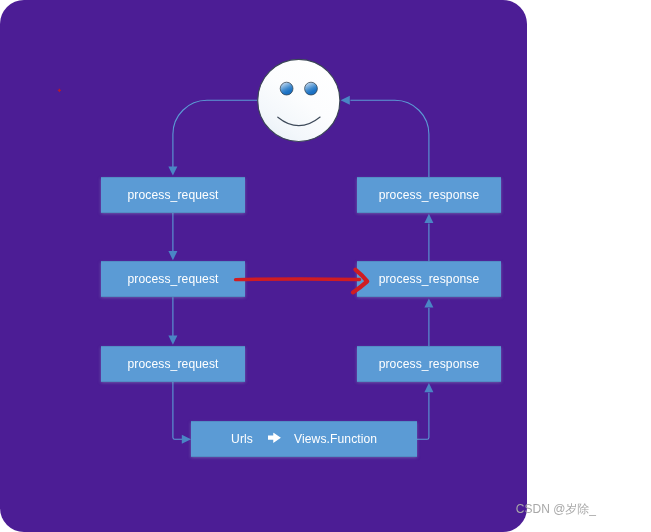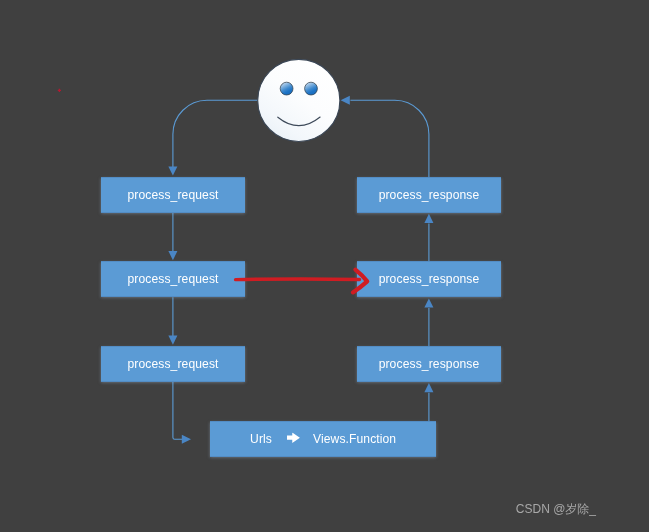--- a/index.html
+++ b/index.html
@@ -1,19 +1,19 @@
 <!DOCTYPE html>
 <html><head>
 <meta charset="utf-8">
 <title>Django middleware flow</title>
 <style>
   html,body{margin:0;padding:0;}
   body{width:651px;height:532px;background:#ffffff;overflow:hidden;
        font-family:"Liberation Sans","DejaVu Sans",sans-serif;}
-  #canvas{position:relative;width:649px;height:532px;background:#404040;}
+  #canvas{position:relative;width:527px;height:532px;background:#4c1d95;border-radius:24px;}
   svg.layer{position:absolute;left:0;top:0;width:651px;height:532px;}
   .box{position:absolute;background:#5B9BD5;display:flex;align-items:center;
        justify-content:center;color:#ffffff;font-size:12.1px;letter-spacing:.12px;
        box-shadow:0 1.2px 3px rgba(150,172,198,.5),
                   inset 0 0.7px 0 rgba(62,110,158,.38),
                   inset 0 -0.8px 0 rgba(62,110,158,.38);}
   .box > *{transform:translateY(-0.5px);}
   .urls-inner{position:absolute;left:0;top:0;width:226px;height:36px;
               font-size:12.1px;letter-spacing:.1px;}
   .u-lbl{position:absolute;top:10.6px;white-space:nowrap;line-height:14px;}
@@ -91,21 +91,21 @@
   <div class="box" style="left:357px;top:177px;width:144px;height:36px;">
     <span>process_response</span>
   </div>
   <div class="box" style="left:357px;top:261px;width:144px;height:36px;">
     <span>process_response</span>
   </div>
   <div class="box" style="left:357px;top:346px;width:144px;height:36px;">
     <span>process_response</span>
   </div>
 
-  <div class="box" style="left:191px;top:421px;width:226px;height:36px;margin-left:19px;">
+  <div class="box" style="left:191px;top:421px;width:226px;height:36px;">
     <div class="urls-inner">
       <span class="u-lbl" style="left:40.1px">Urls</span>
       <span class="urls-arrow"><svg width="12.9" height="10.4" viewBox="0 0 12.9 10.4">
             <path d="M0,3.05 H5.25 V0 L12.9,5.2 L5.25,10.4 V7.35 H0 Z" fill="#ffffff"></path>
           </svg><span class="sr">➔</span></span>
       <span class="u-lbl" style="left:103px">Views.Function</span>
     </div>
   </div>
 
   <svg class="layer" viewBox="0 0 651 532">

